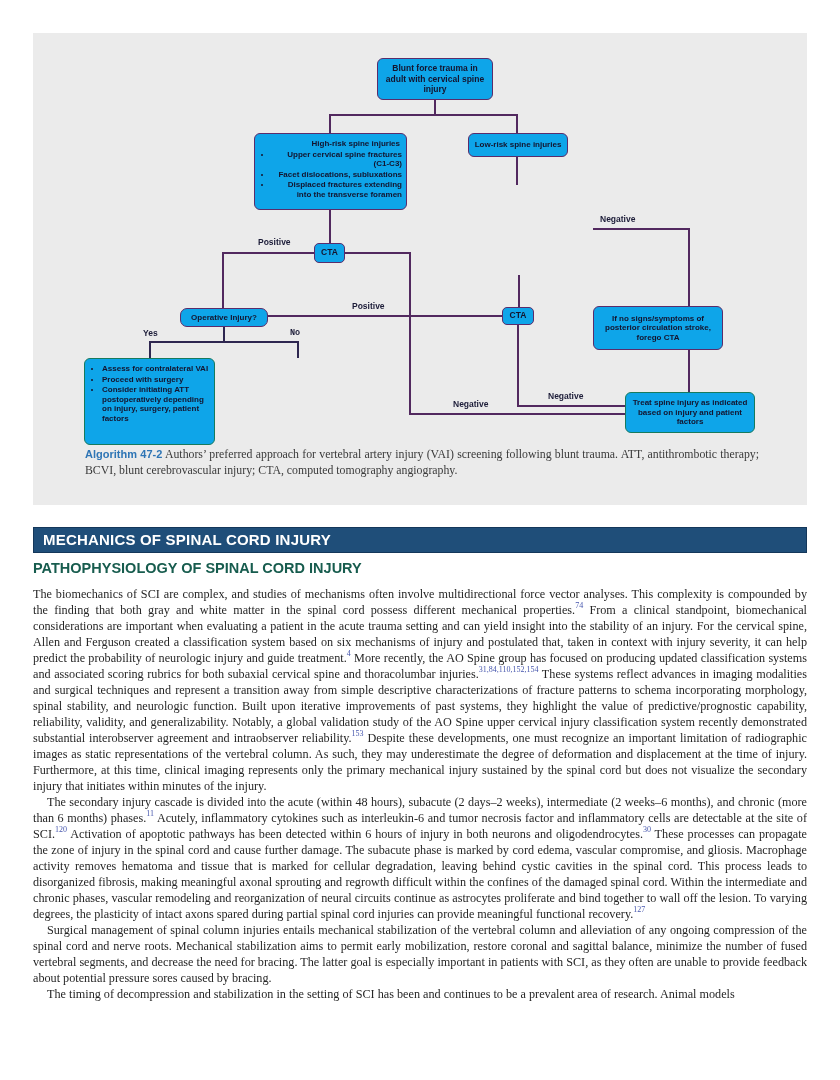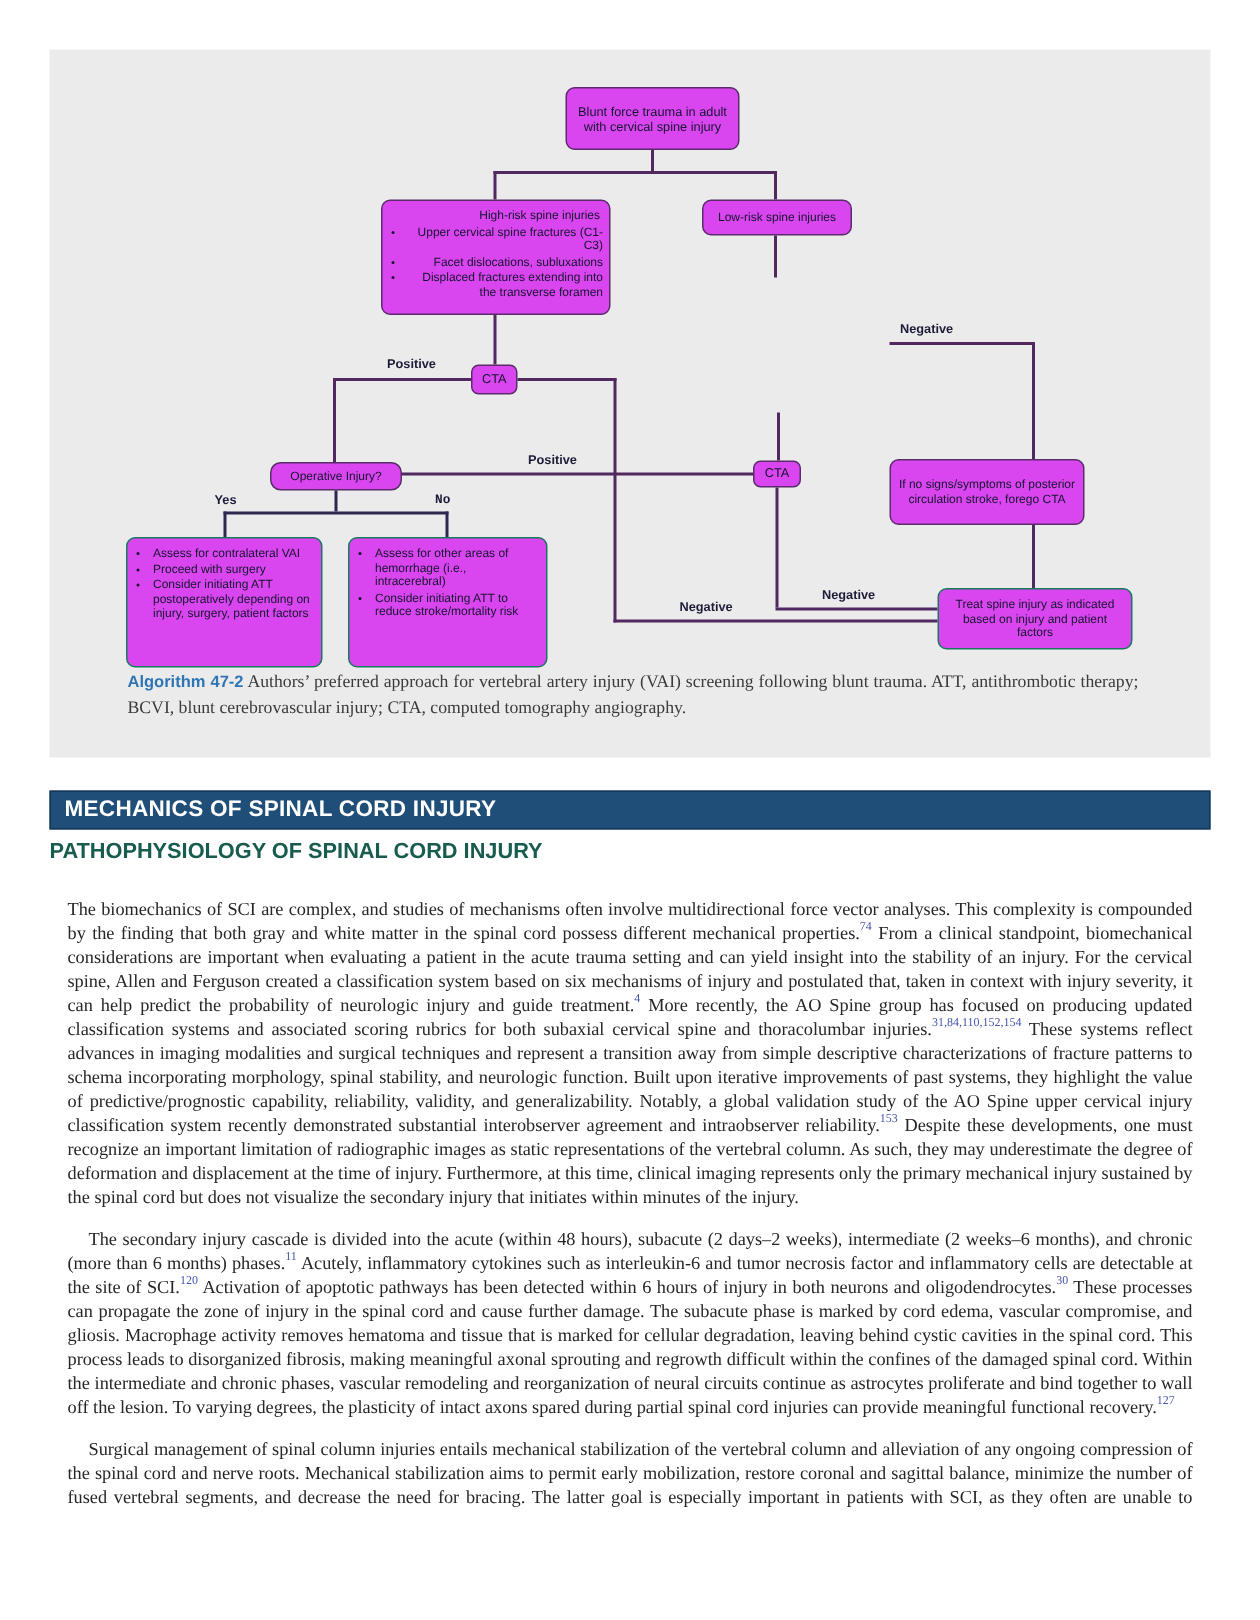--- a/index.html
+++ b/index.html
@@ -1,22 +1,22 @@
 <!DOCTYPE html>
 <html><head>
 <meta charset="utf-8">
 <style>
   html,body{margin:0;padding:0;background:#ffffff;}
   .page{position:relative;width:840px;height:1080px;background:#ffffff;overflow:hidden;
         font-family:"Liberation Sans",sans-serif;}
 
   
   .figure-panel{position:absolute;left:33px;top:33px;width:774px;height:472px;background:#ebebeb;}
-  .fc-box{position:absolute;background:#d946ef;border:1.6px solid #5a2c6b;border-radius:6px;
-          color:#14142e;font-weight:normal;font-size:8px;line-height:9.6px;box-sizing:border-box;}
+  .fc-box{position:absolute;background:#0ea5e9;border:1.6px solid #5a2c6b;border-radius:6px;
+          color:#14142e;font-weight:bold;font-size:8px;line-height:9.6px;box-sizing:border-box;}
   .fc-box.green{border-color:#177a5e;}
   .fc-box.center{display:flex;align-items:center;justify-content:center;text-align:center;padding:2px 4px;}
   .fc-box .fc-title{padding:5px 6px 0 7px;}
   .fc-box ul{margin:1px 0 0 0;padding:0 4px 0 17px;}
   .fc-box ul.toppad{padding-top:4px;}
   .fc-box li{margin:0 0 1px 0;}
   .fc-line{position:absolute;background:#52295f;}
   .fc-line.dark{background:#2e2750;}
   .fc-label{position:absolute;color:#1c1c38;font-weight:bold;font-size:8.5px;}
   .fc-caption{position:absolute;left:52px;top:414px;width:674px;font-family:"Liberation Serif",serif;
@@ -27,21 +27,21 @@
   .section-banner{position:absolute;left:33px;top:527px;width:774px;height:26px;background:#1f4e79;
                   border:1px solid #14375a;box-sizing:border-box;color:#ffffff;font-weight:bold;
                   font-size:15px;line-height:24px;padding-left:9px;letter-spacing:.2px;}
   .subsection-heading{position:absolute;left:33px;top:560px;width:774px;color:#175c4e;
                       font-weight:bold;font-size:14.5px;}
 
   
   .article{position:absolute;left:33px;top:586px;width:774px;height:419px;overflow:hidden;
            font-family:"Liberation Serif",serif;font-size:12.2px;line-height:16px;color:#262626;
            text-align:justify;}
-  .article p{margin:12px;text-indent:14px;}
+  .article p{margin:0;text-indent:14px;}
   .article p.first{text-indent:0;}
   .article sup{font-size:8px;color:#4656ad;line-height:0;position:relative;top:-1px;}
 
   
   .footer{position:absolute;left:0;top:1005px;width:840px;height:75px;background:#ffffff;}
 </style>
 </head>
 <body>
 
 <div class="page">
@@ -104,26 +104,20 @@
     <div class="fc-box green" style="left:51px;top:325px;width:131px;height:87px;">
       <ul class="toppad">
           <li>Assess for contralateral VAI</li>
           <li>Proceed with surgery</li>
           <li>Consider initiating ATT postoperatively depending on injury, surgery, patient factors</li>
         </ul>
     </div>
 
     <div class="fc-box green center" style="left:592px;top:359px;width:130px;height:41px;">Treat spine injury as indicated based on injury and patient factors</div>
 
-    <div class="fc-box green" style="left:199px;top:325px;width:133px;height:87px;">
-      <ul class="toppad">
-          <li>Assess for other areas of hemorrhage (i.e., intracerebral)</li>
-          <li>Consider initiating ATT to reduce stroke/mortality risk</li>
-        </ul>
-    </div>
 
     <div class="fc-caption"><span class="tag">Algorithm 47-2</span><span> Authors’ preferred approach for vertebral artery injury (VAI) screening following blunt trauma. ATT, antithrombotic therapy; BCVI, blunt cerebrovascular injury; CTA, computed tomography angiography.</span></div>
   </div>
 
   <div class="section-banner">MECHANICS OF SPINAL CORD INJURY</div>
   <div class="subsection-heading">PATHOPHYSIOLOGY OF SPINAL CORD INJURY</div>
 
   <div class="article">
     <p class="first">The biomechanics of SCI are complex, and studies of mechanisms often involve multidirectional force vector analyses. This complexity is compounded by the finding that both gray and white matter in the spinal cord possess different mechanical properties.<sup>74</sup> From a clinical standpoint, biomechanical considerations are important when evaluating a patient in the acute trauma setting and can yield insight into the stability of an injury. For the cervical spine, Allen and Ferguson created a classification system based on six mechanisms of injury and postulated that, taken in context with injury severity, it can help predict the probability of neurologic injury and guide treatment.<sup>4</sup> More recently, the AO Spine group has focused on producing updated classification systems and associated scoring rubrics for both subaxial cervical spine and thoracolumbar injuries.<sup>31,84,110,152,154</sup> These systems reflect advances in imaging modalities and surgical techniques and represent a transition away from simple descriptive characterizations of fracture patterns to schema incorporating morphology, spinal stability, and neurologic function. Built upon iterative improvements of past systems, they highlight the value of predictive/prognostic capability, reliability, validity, and generalizability. Notably, a global validation study of the AO Spine upper cervical injury classification system recently demonstrated substantial interobserver agreement and intraobserver reliability.<sup>153</sup> Despite these developments, one must recognize an important limitation of radiographic images as static representations of the vertebral column. As such, they may underestimate the degree of deformation and displacement at the time of injury. Furthermore, at this time, clinical imaging represents only the primary mechanical injury sustained by the spinal cord but does not visualize the secondary injury that initiates within minutes of the injury.</p>
     <p>The secondary injury cascade is divided into the acute (within 48 hours), subacute (2 days–2 weeks), intermediate (2 weeks–6 months), and chronic (more than 6 months) phases.<sup>11</sup> Acutely, inflammatory cytokines such as interleukin-6 and tumor necrosis factor and inflammatory cells are detectable at the site of SCI.<sup>120</sup> Activation of apoptotic pathways has been detected within 6 hours of injury in both neurons and oligodendrocytes.<sup>30</sup> These processes can propagate the zone of injury in the spinal cord and cause further damage. The subacute phase is marked by cord edema, vascular compromise, and gliosis. Macrophage activity removes hematoma and tissue that is marked for cellular degradation, leaving behind cystic cavities in the spinal cord. This process leads to disorganized fibrosis, making meaningful axonal sprouting and regrowth difficult within the confines of the damaged spinal cord. Within the intermediate and chronic phases, vascular remodeling and reorganization of neural circuits continue as astrocytes proliferate and bind together to wall off the lesion. To varying degrees, the plasticity of intact axons spared during partial spinal cord injuries can provide meaningful functional recovery.<sup>127</sup></p>

